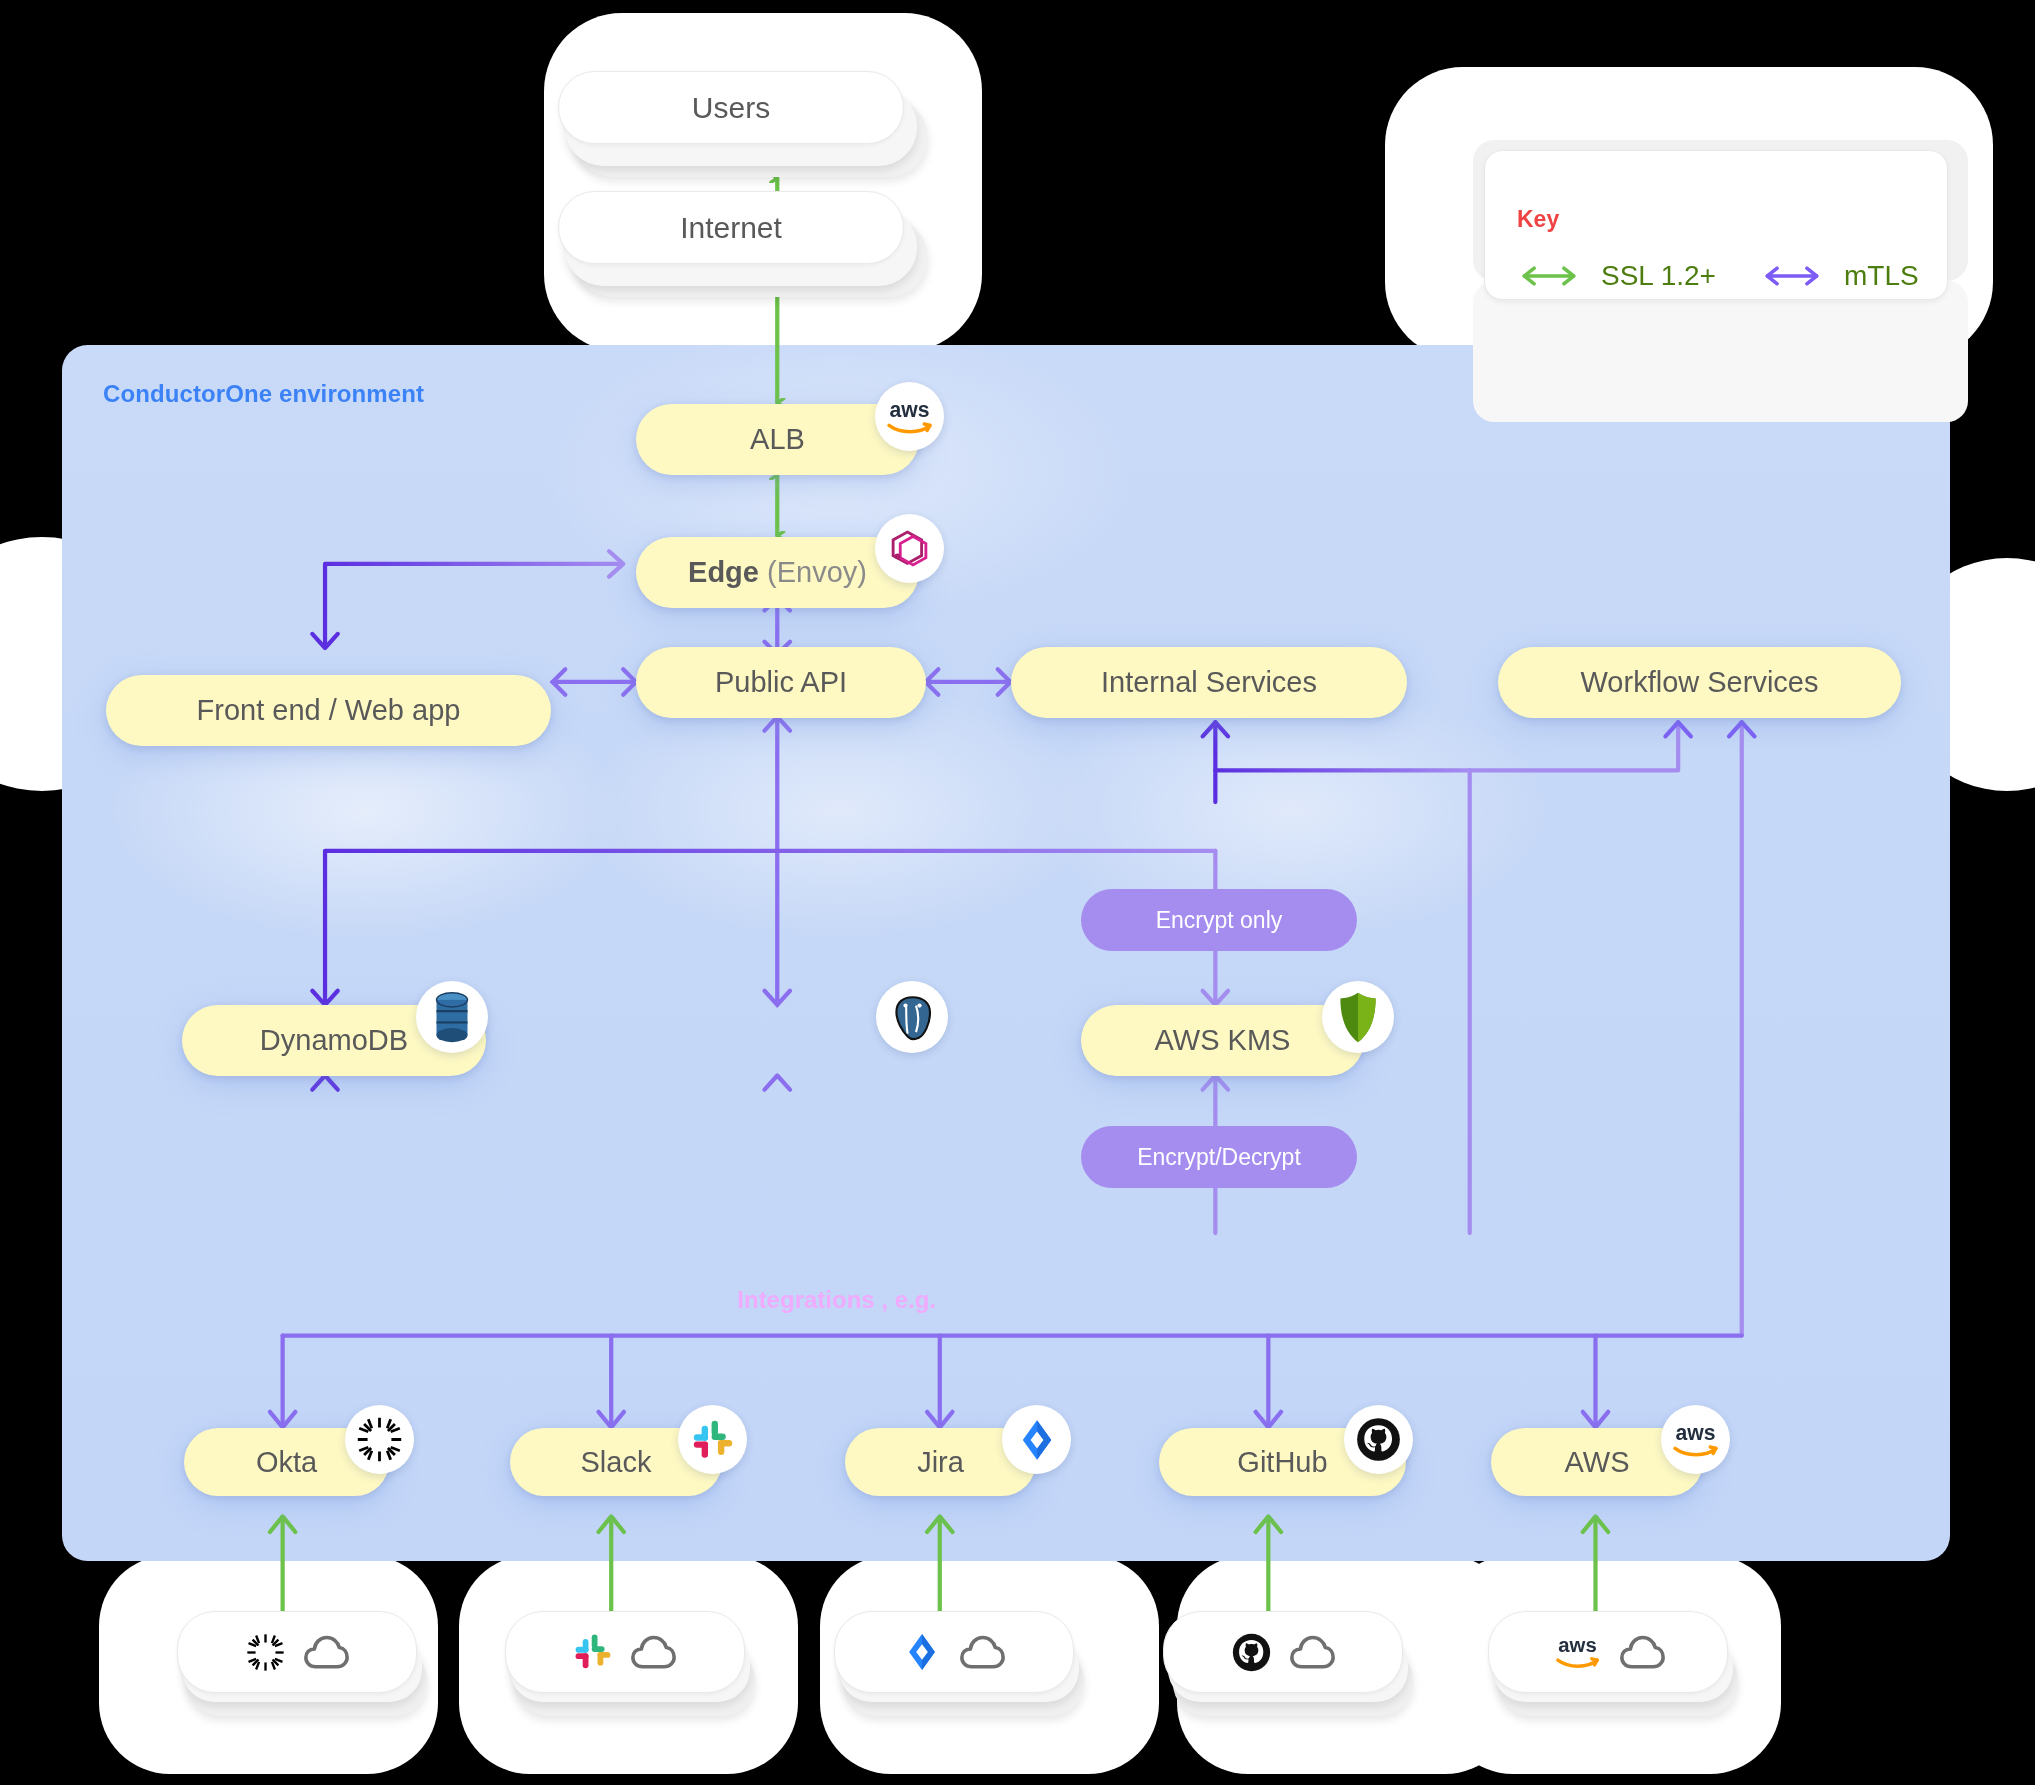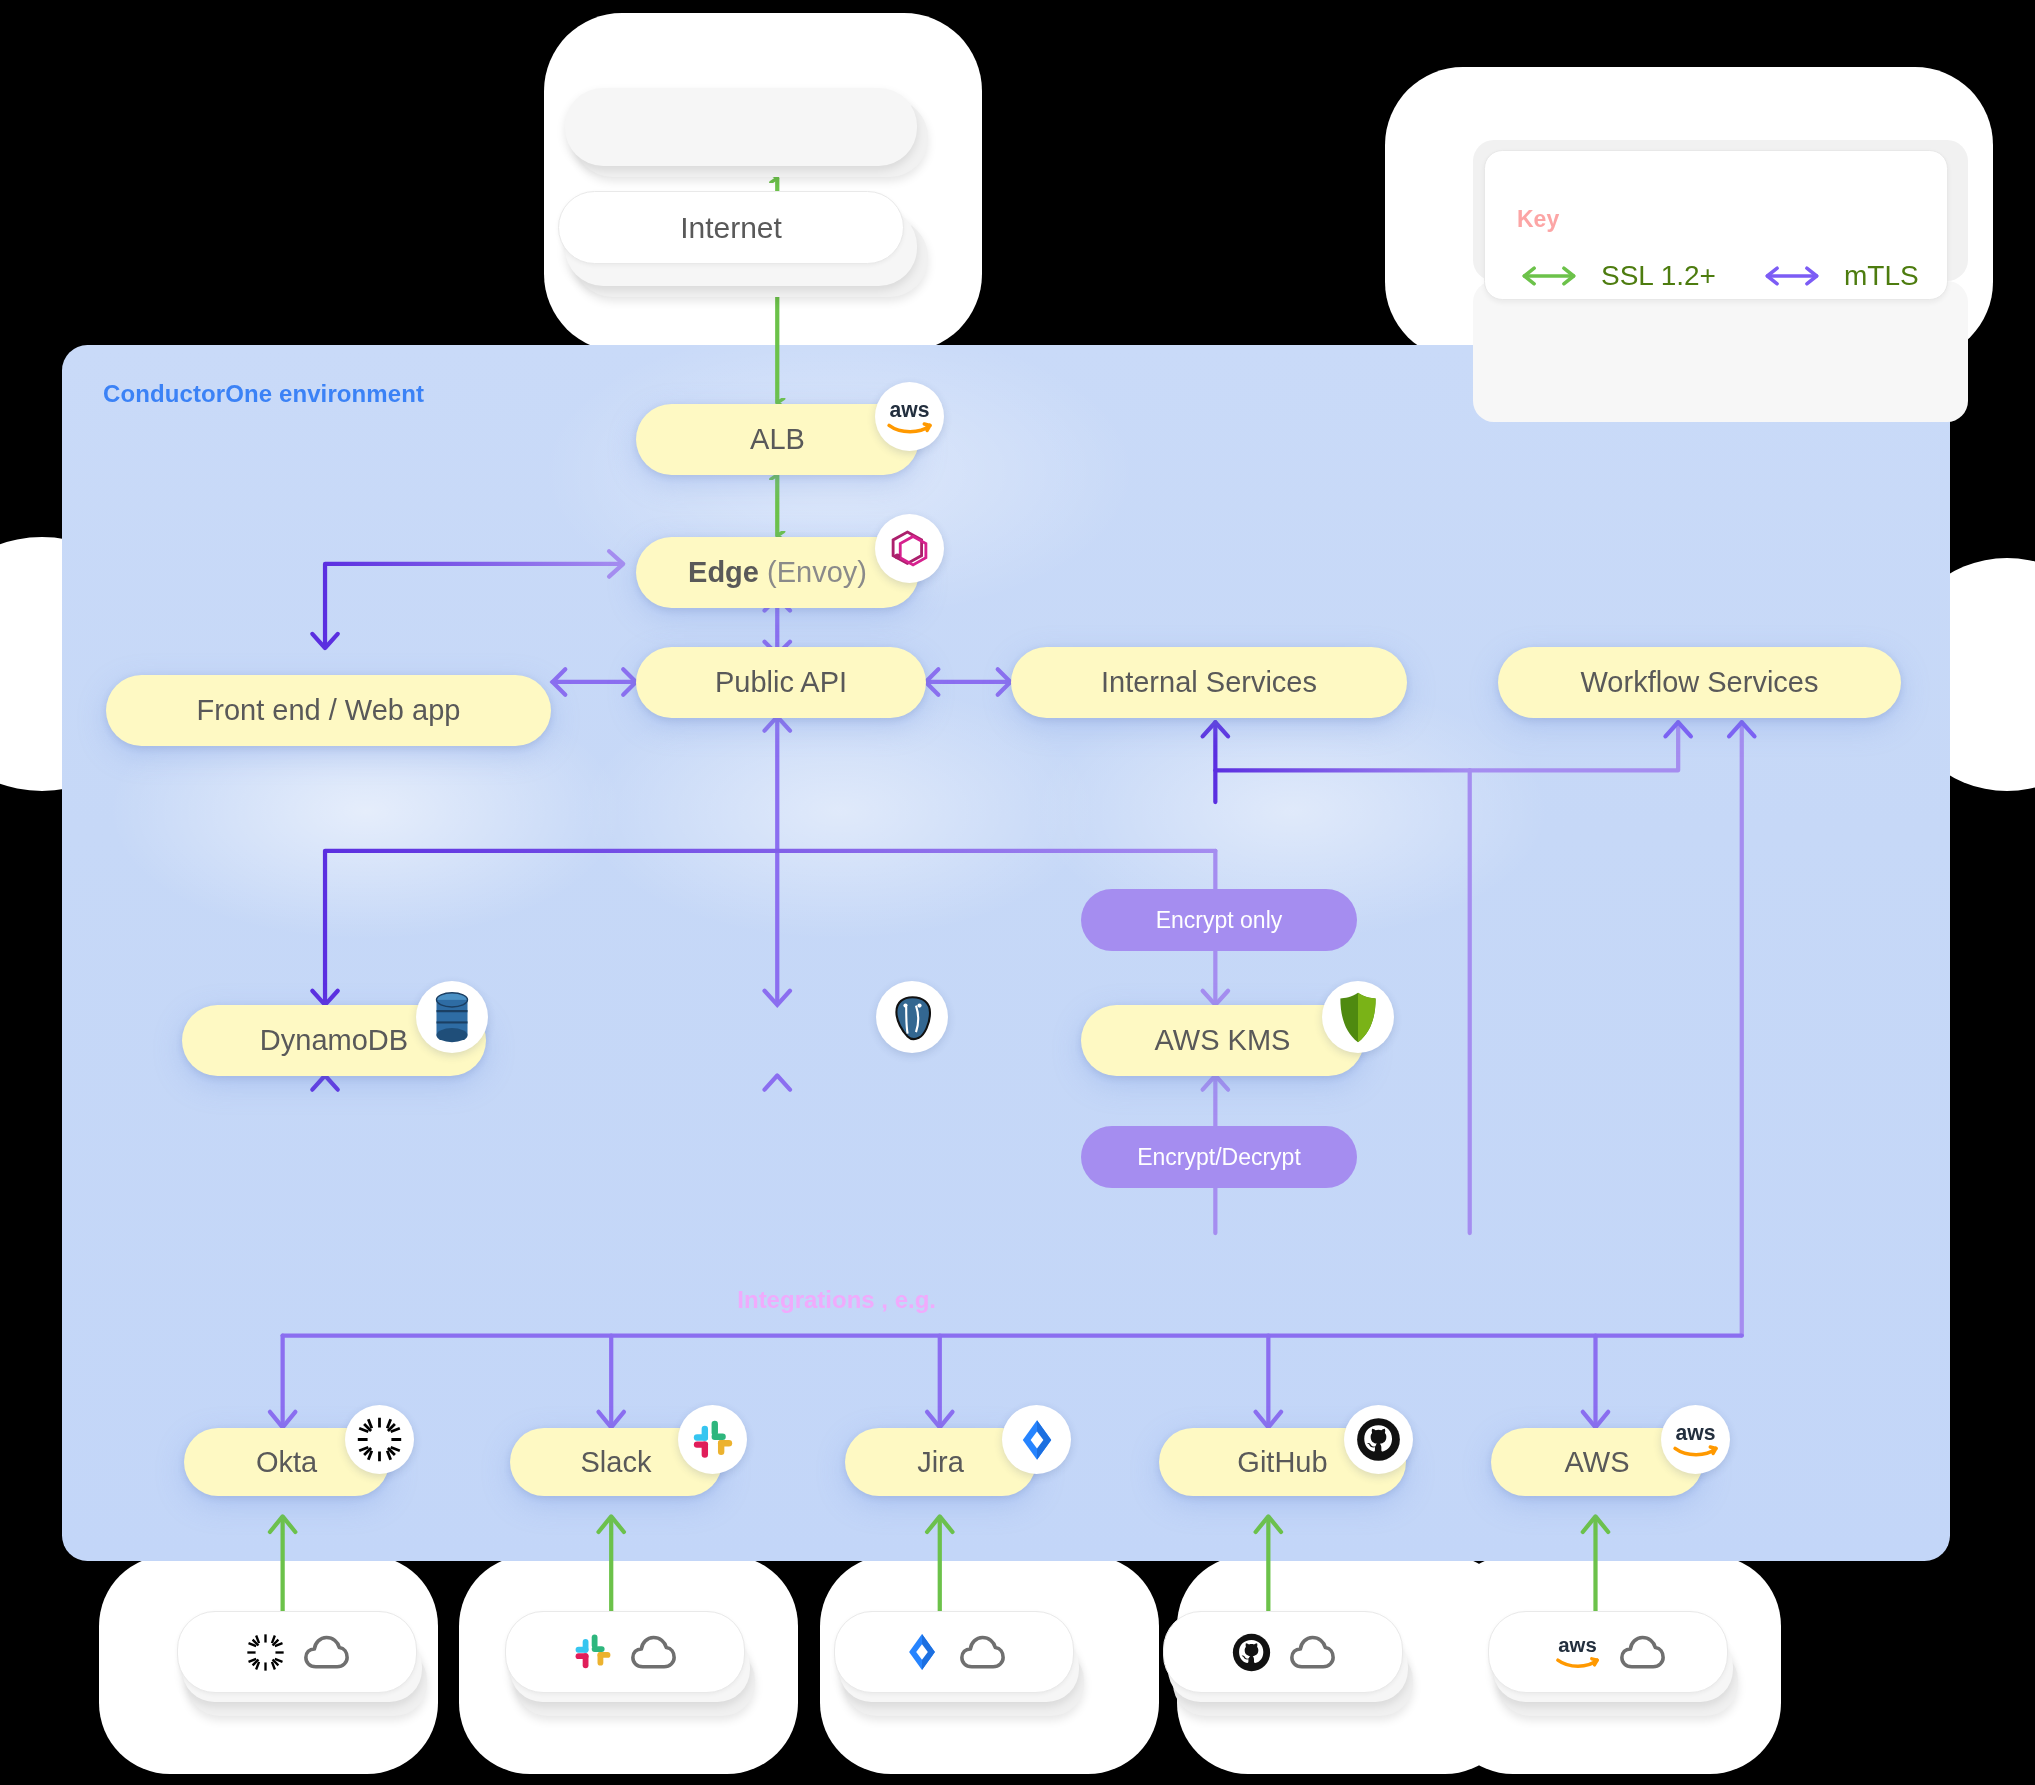--- a/index.html
+++ b/index.html
@@ -76,21 +76,21 @@
     position:absolute; background:#a58df0; color:#ffffff;
     border-radius:706px; font-size:23px;
     display:flex; align-items:center; justify-content:center;
   }
   #key-stack{ position:absolute; left:1473px; top:140px; width:495px; height:178px; }
   #key-top{
     position:absolute; left:1484px; top:150px; width:464px; height:150px;
     background:#fff; border:0.7px solid #e8e8e8; border-radius:18.4px;
     box-shadow:0 2.1px 5.7px rgba(0,0,0,.05);
   }
-  #key-title{ position:absolute; left:1517px; top:206px; font-size:23px; font-weight:700; color:#fca5a5; }
+  #key-title{ position:absolute; left:1517px; top:206px; font-size:23px; font-weight:700; color:#ef4444; }
   .key-row{ position:absolute; top:260px; display:flex; align-items:center; gap:20px; }
   .key-row .txt{ font-size:28px; color:#4d7c0f; }
 
   svg.lines{ position:absolute; left:0; top:0; width:2035px; height:1785px; pointer-events:none; }
 
   
   .aws-txt{ font-family:"Liberation Sans", sans-serif; font-weight:700; }
 </style>
 </head>
 <body>
@@ -256,20 +256,23 @@
         <path d="M1777,2168 L1795,2146 L1813,2168"></path>
       <path d="M2258,2148 L2258,2310"></path>
         <path d="M2240,2290 L2258,2312 L2276,2290"></path>
         <path d="M2240,2168 L2258,2146 L2276,2168"></path>
     </g>
   </svg>
 
   <div class="stack" style="left:558px; top:71px; width:346px; height:113px;">
     <div class="layer" style="top:28px; left:15.5px; right:-24px; height:78px; background:#f1f1f1;"></div>
     <div class="layer" style="top:17px; left:7px; right:-12.7px; height:78px; background:#f6f6f6;"></div>
+    <div class="top" style="height:73px;">
+      <span style="font-size:30px;color:#595959;">Users</span>
+    </div>
   </div>
 
   <div class="stack" style="left:558px; top:191px; width:346px; height:113px;">
     <div class="layer" style="top:28px; left:15.5px; right:-24px; height:78px; background:#f1f1f1;"></div>
     <div class="layer" style="top:17px; left:7px; right:-12.7px; height:78px; background:#f6f6f6;"></div>
     <div class="top" style="height:73px;">
       <span style="font-size:30px;color:#595959;">Internet</span>
     </div>
   </div>
 

